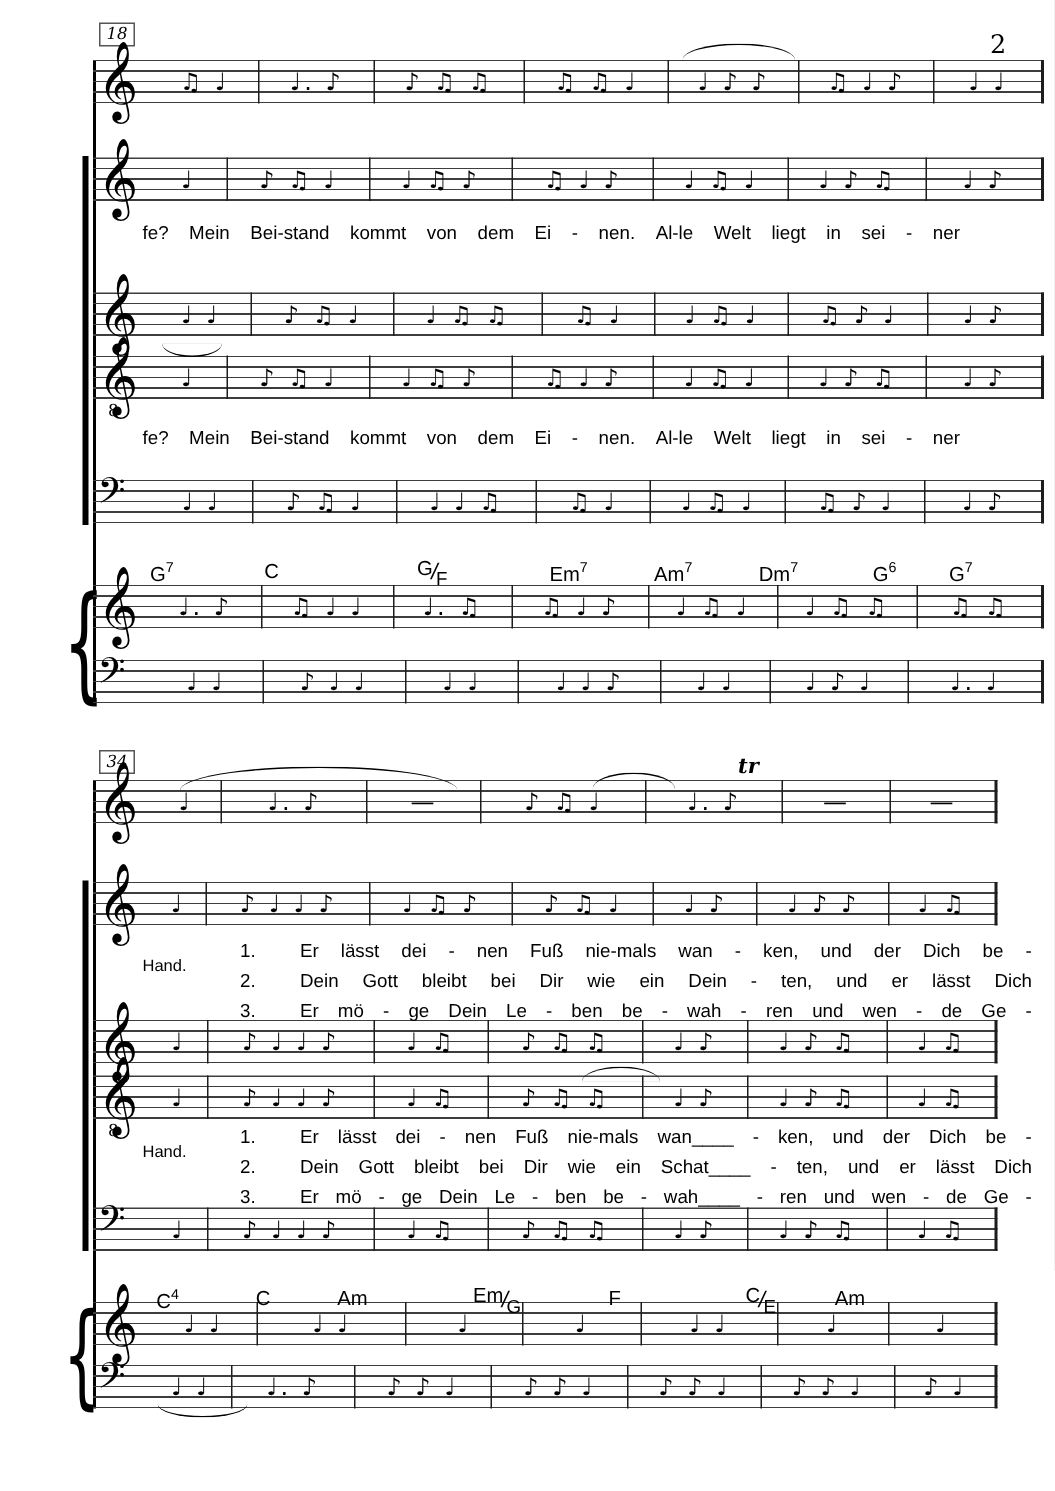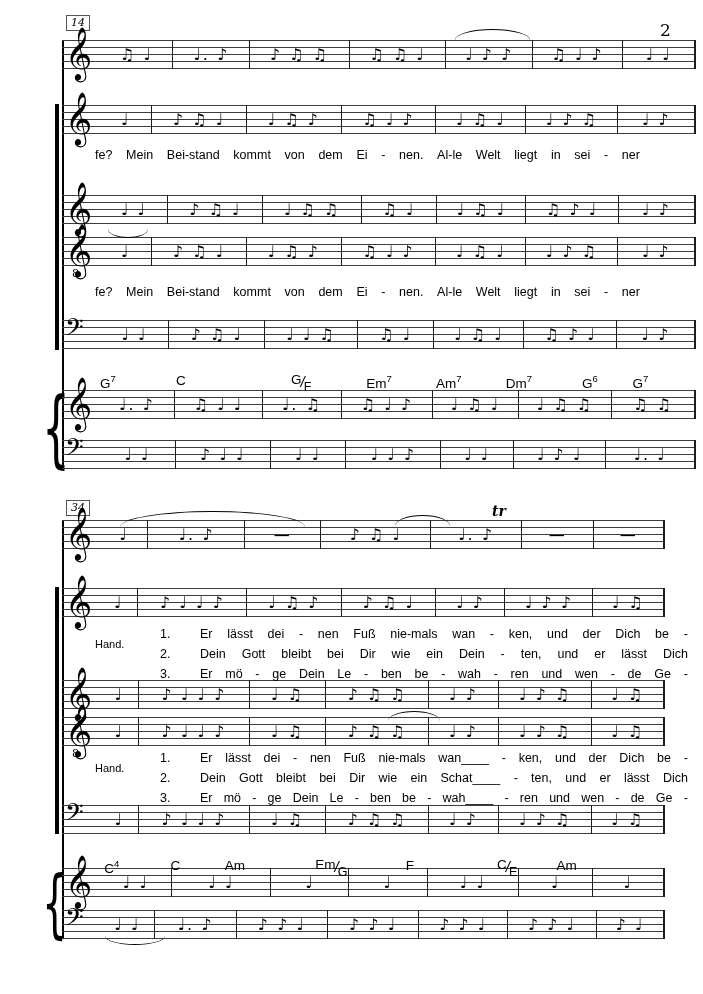--- a/index.html
+++ b/index.html
@@ -42,21 +42,21 @@
   .slur.down{border-top:none;border-bottom:1.5px solid #000;
         border-radius:0 0 50% 50% / 0 0 100% 100%;}
   .orn{position:absolute;font:italic bold 14px "DejaVu Serif",serif;}
 </style>
 </head>
 <body>
 
 <div class="page">
   <div class="page-number">2</div>
   <div id="score">
-      <div class="mnum" style="left: 66px; top: 15px;">14</div>
+      <div class="mnum" style="left: 66px; top: 15px;">18</div>
       <div class="sysline" style="left: 62px; top: 40px; height: 429px;"></div>
       <div class="bracket" style="top: 104px; height: 246px;"></div>
       <div class="brace" style="top: 389px; font-size: 80px; line-height: 80px; transform: scale(0.55, 1.05);">{</div>
       <div class="staff" style="left: 62px; top: 40px; width: 634px;">
         <div class="staff-lines"></div>
         <span class="clef treble">𝄞</span>
         <div class="measures">
           <div class="measure" style="flex-grow: 85;">
             <span class="notes">♫ ♩</span>
           </div>
@@ -239,21 +239,21 @@
             <span class="notes">♩ ♪ ♩</span>
           </div>
           <div class="measure last" style="flex-grow: 96;">
             <span class="notes">♩. ♩</span>
           </div>
         </div>
       </div>
       <div class="chordrow" style="left: 62px; top: 361px; width: 634px;">
         <span class="chord" style="left: 38.04px;"><span class="croot">G</span><span class="csup">7</span></span>
         <span class="chord" style="left: 114.12px;"><span class="croot">C</span></span>
-        <span class="chord" style="left: 229px;"><span class="croot up">G</span><span class="cslash">/</span><span class="cbass">F</span></span>
+        <span class="chord" style="left: 216px;"><span class="croot up">G</span><span class="cslash">/</span><span class="cbass">F</span></span>
         <span class="chord" style="left: 304.32px;"><span class="croot">Em</span><span class="csup">7</span></span>
         <span class="chord" style="left: 374.06px;"><span class="croot">Am</span><span class="csup">7</span></span>
         <span class="chord" style="left: 443.8px;"><span class="croot">Dm</span><span class="csup">7</span></span>
         <span class="chord" style="left: 519.88px;"><span class="croot">G</span><span class="csup">6</span></span>
         <span class="chord" style="left: 570.6px;"><span class="croot">G</span><span class="csup">7</span></span>
       </div>
       <div class="lyricrow" style="left: 95px; right: 63px; top: 147px;">
         <span>fe?</span>
         <span>Mein</span>
         <span>Bei-stand</span>

